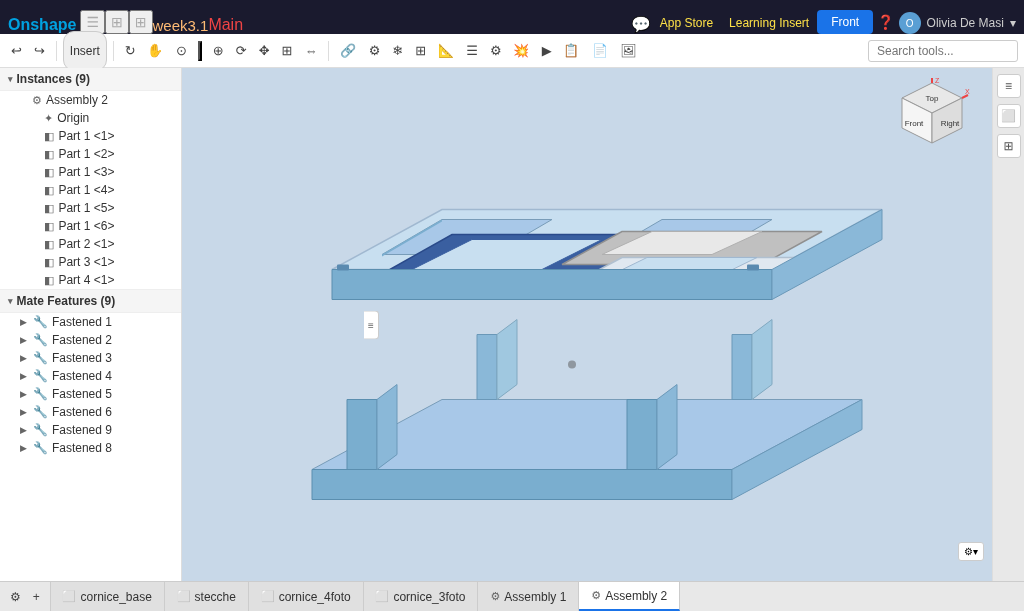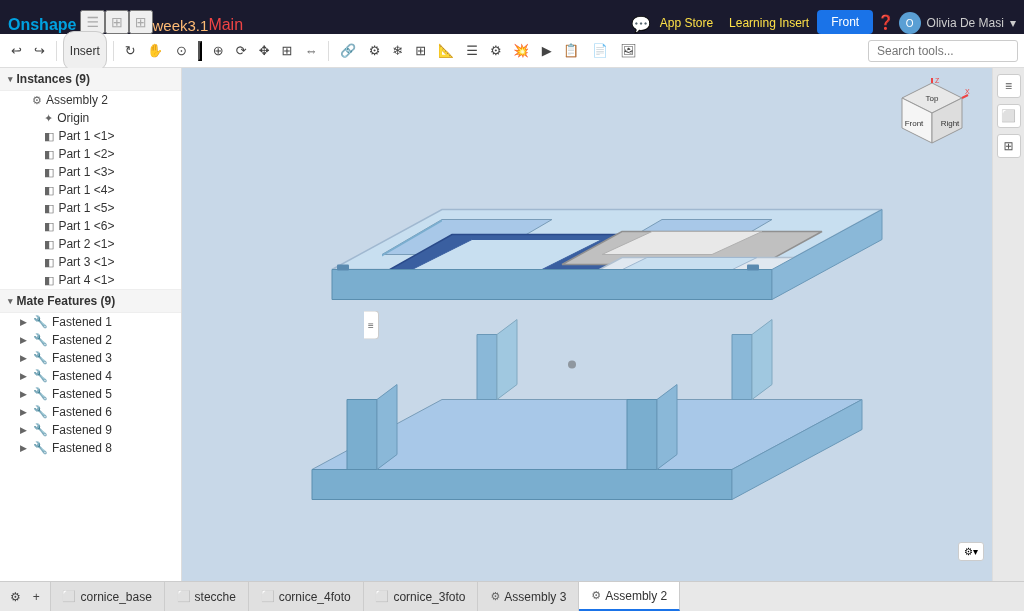--- a/index.html
+++ b/index.html
@@ -364,19 +364,19 @@
   <div class="bottom-tab">
     <span class="tab-icon">⬜</span>
     <span>cornice_4foto</span>
   </div>
   <div class="bottom-tab">
     <span class="tab-icon">⬜</span>
     <span>cornice_3foto</span>
   </div>
   <div class="bottom-tab">
     <span class="tab-icon">⚙</span>
-    <span>Assembly 3</span>
+    <span>Assembly 1</span>
   </div>
   <div class="bottom-tab active">
     <span class="tab-icon">⚙</span>
     <span>Assembly 2</span>
   </div>
 </div>
 
 </body></html>

